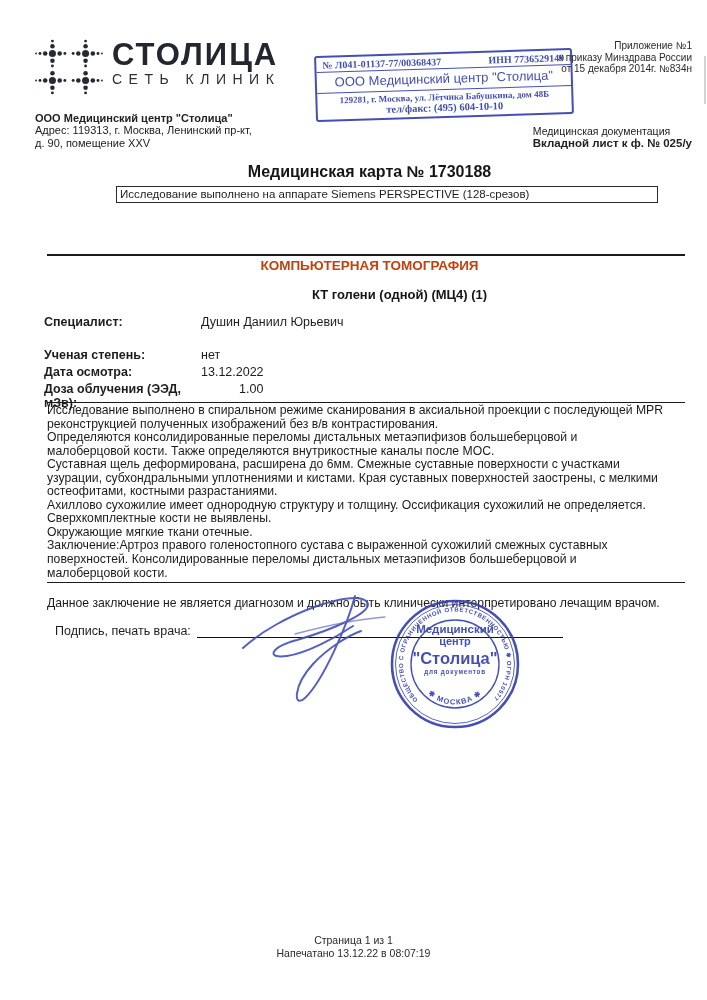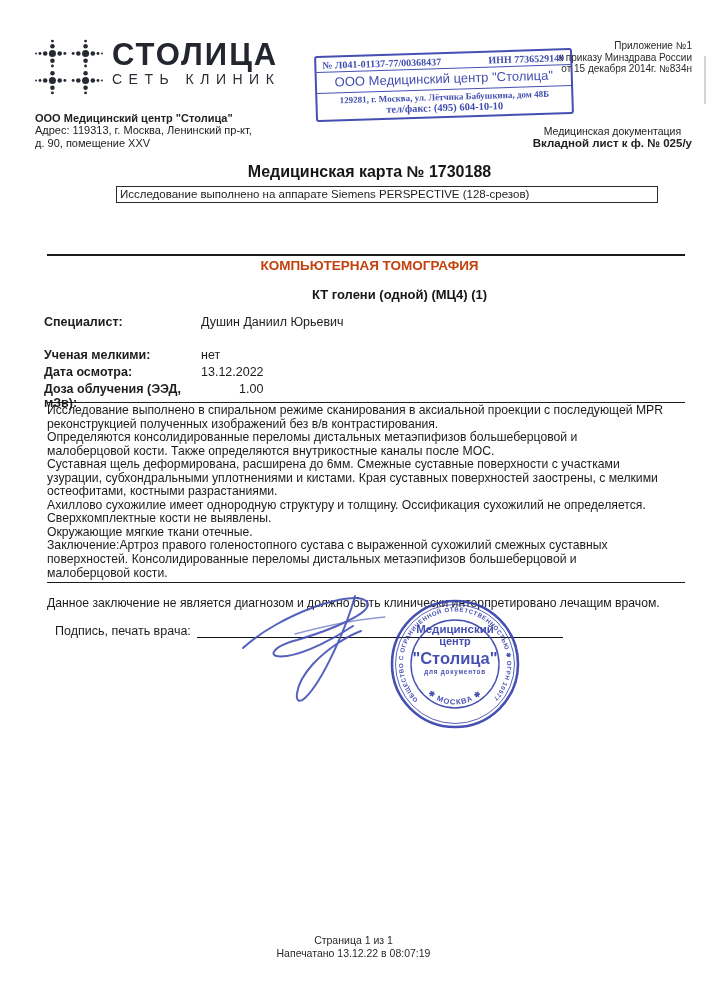--- a/index.html
+++ b/index.html
@@ -22,21 +22,21 @@
   .rs-row1{display:flex;justify-content:space-between;padding:2px 6px 1px 6px;
       font-family:"Liberation Serif",serif;font-weight:bold;font-size:10px;
       border-bottom:1.8px solid #3642ac;}
   .rs-row2{text-align:center;font-size:13px;padding:2px 2px 3px 2px;border-bottom:1.8px solid #3642ac;}
   .rs-row3{text-align:center;font-family:"Liberation Serif",serif;font-weight:bold;
       font-size:9px;line-height:10.5px;padding:2px 3px 3px 3px;}
   .rs-phone{font-size:10.5px;}
 
   .appendix-block{position:absolute;right:15px;top:40px;text-align:right;
       font-size:10px;line-height:11.5px;color:#2a2a2a;}
-  .meddoc-block{position:absolute;right:15px;top:125px;text-align:center;color:#222;}
+  .meddoc-block{position:absolute;right:15px;top:125px;text-align:left;color:#222;}
   .meddoc-label{font-size:10.5px;line-height:12px;}
   .meddoc-form{font-size:11.5px;font-weight:bold;line-height:13px;}
 
   .scan-artifact{position:absolute;right:1px;top:56px;width:2px;height:48px;background:#d4d4d4;}
 
   
   .card-title{position:absolute;left:16px;top:163px;width:100%;text-align:center;
       font-size:16px;font-weight:bold;color:#161616;}
   .apparatus-box{position:absolute;left:116px;top:186px;width:534px;
       border:1.2px solid #2a2a2a;font-size:11.5px;padding:1px 3px 2px 3px;color:#1d1d1d;}
@@ -170,21 +170,21 @@
   <div class="rule-top"></div>
   <div class="section-heading">КОМПЬЮТЕРНАЯ ТОМОГРАФИЯ</div>
   <div class="section-subheading">КТ голени (одной) (МЦ4) (1)</div>
 
   <div class="details">
     <div class="detail-row gap-after">
       <span class="detail-label">Специалист:</span>
       <span class="detail-value">Душин Даниил Юрьевич</span>
     </div>
     <div class="detail-row">
-      <span class="detail-label">Ученая мелкими:</span>
+      <span class="detail-label">Ученая степень:</span>
       <span class="detail-value">нет</span>
     </div>
     <div class="detail-row">
       <span class="detail-label">Дата осмотра:</span>
       <span class="detail-value">13.12.2022</span>
     </div>
     <div class="detail-row indent">
       <span class="detail-label">Доза облучения (ЭЭД, мЗв):</span>
       <span class="detail-value">1.00</span>
     </div>

